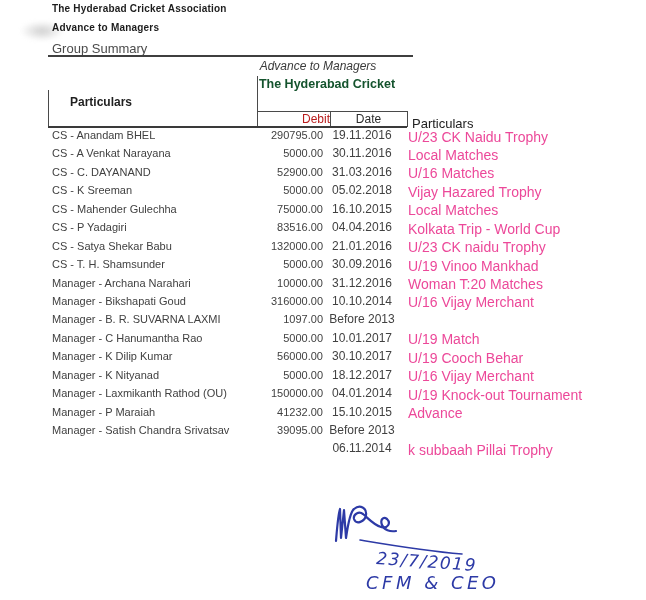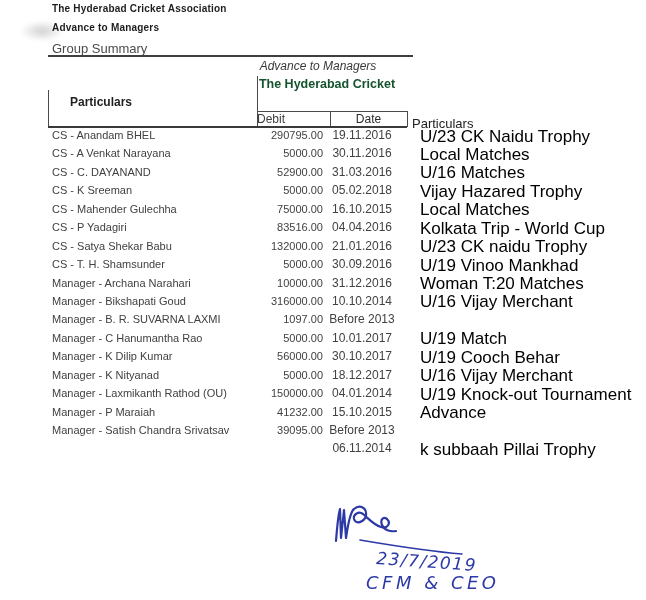--- a/index.html
+++ b/index.html
@@ -21,30 +21,30 @@
   
   .rule-top{left:48px;top:55px;width:365px;height:2px;background:#3f3f3f;}
   .caption-italic{left:248px;top:59px;width:140px;text-align:center;font-style:italic;font-size:12px;color:#3a3a3a;white-space:nowrap;}
   .org-name{left:257px;top:77px;width:140px;text-align:center;font-weight:bold;font-size:12.5px;color:#14532d;white-space:nowrap;}
   .vline-mid{left:257px;top:76px;width:1px;height:51px;background:#4a4a4a;}
   .vline-left{left:48px;top:90px;width:1px;height:37px;background:#4a4a4a;}
   .particulars-left{left:70px;top:95px;font-weight:bold;font-size:12px;color:#1f1f1f;}
   .hdr-box{left:257px;top:111px;width:149px;height:15px;border:1px solid #4a4a4a;border-bottom:none;}
   .hdr-div{left:330px;top:111px;width:1px;height:15px;background:#4a4a4a;}
   .rule-bottom{left:48px;top:126px;width:359px;height:2px;background:#3a3a3a;}
-  .hdr-debit{left:257px;top:112px;width:73px;text-align:left;font-size:12px;color:#404040;}
+  .hdr-debit{left:257px;top:112px;width:73px;text-align:right;font-size:12px;color:#b91c1c;}
   .hdr-date{left:330px;top:112px;width:77px;text-align:center;font-size:12px;color:#2c2c2c;}
   .hdr-right{left:412px;top:116px;font-size:13px;color:#222;}
   
   .rows{left:0;top:126px;width:646px;}
   .row{position:relative;height:18.45px;line-height:18.45px;}
   .c-name{position:absolute;left:52px;font-size:11px;color:#414141;white-space:nowrap;}
   .c-debit{position:absolute;left:250px;width:73px;text-align:right;font-size:11px;color:#414141;}
   .c-date{position:absolute;left:327px;width:70px;text-align:center;font-size:12px;color:#414141;}
-  .c-part{position:absolute;left:420px;top:1.5px;font-size:17px;color:#000000;white-space:nowrap;}
+  .c-part{position:absolute;left:408px;top:1.5px;font-size:14px;color:#ec4899;white-space:nowrap;}
   
   .sig{left:310px;top:496px;color:var(--ink,#2d3aa6);}
   .sig text{fill:currentColor;font-family:"DejaVu Sans",sans-serif;font-style:italic;}
 </style>
 </head>
 <body>
 
 <div class="abs smudge"></div>
 
 <div class="abs title-line title-1">The Hyderabad Cricket Association</div>

